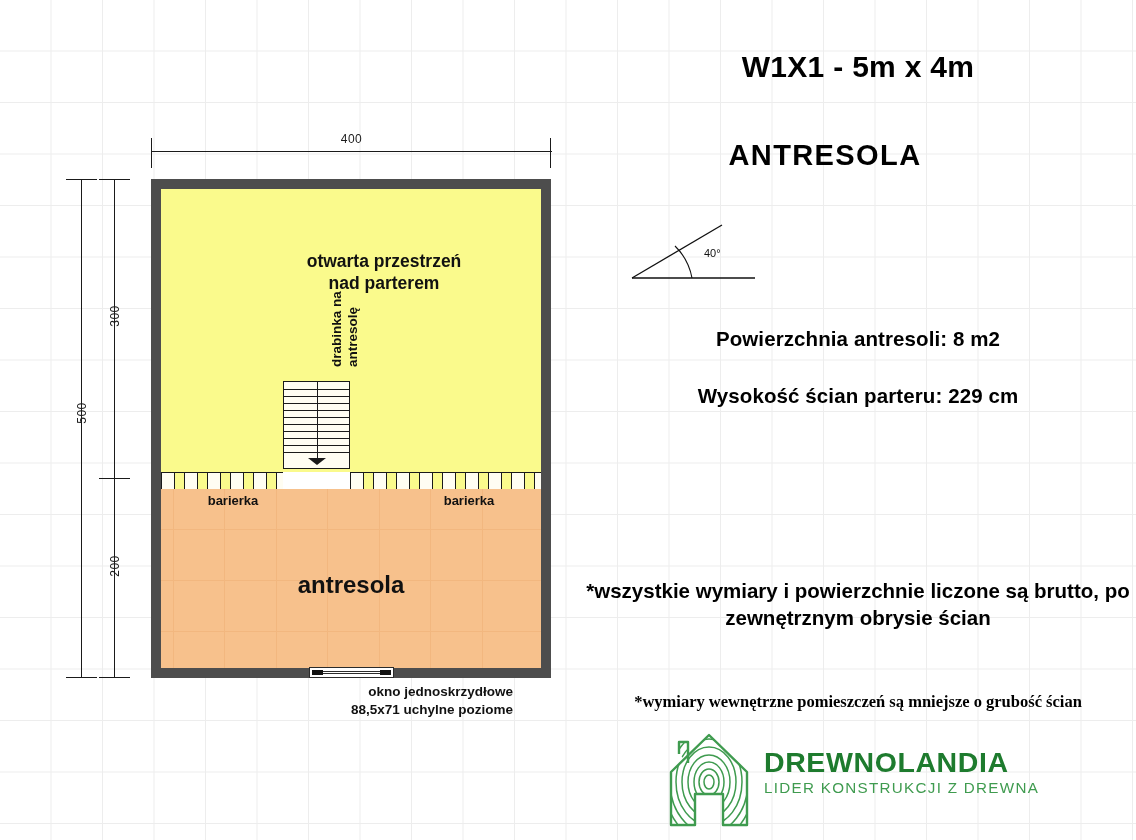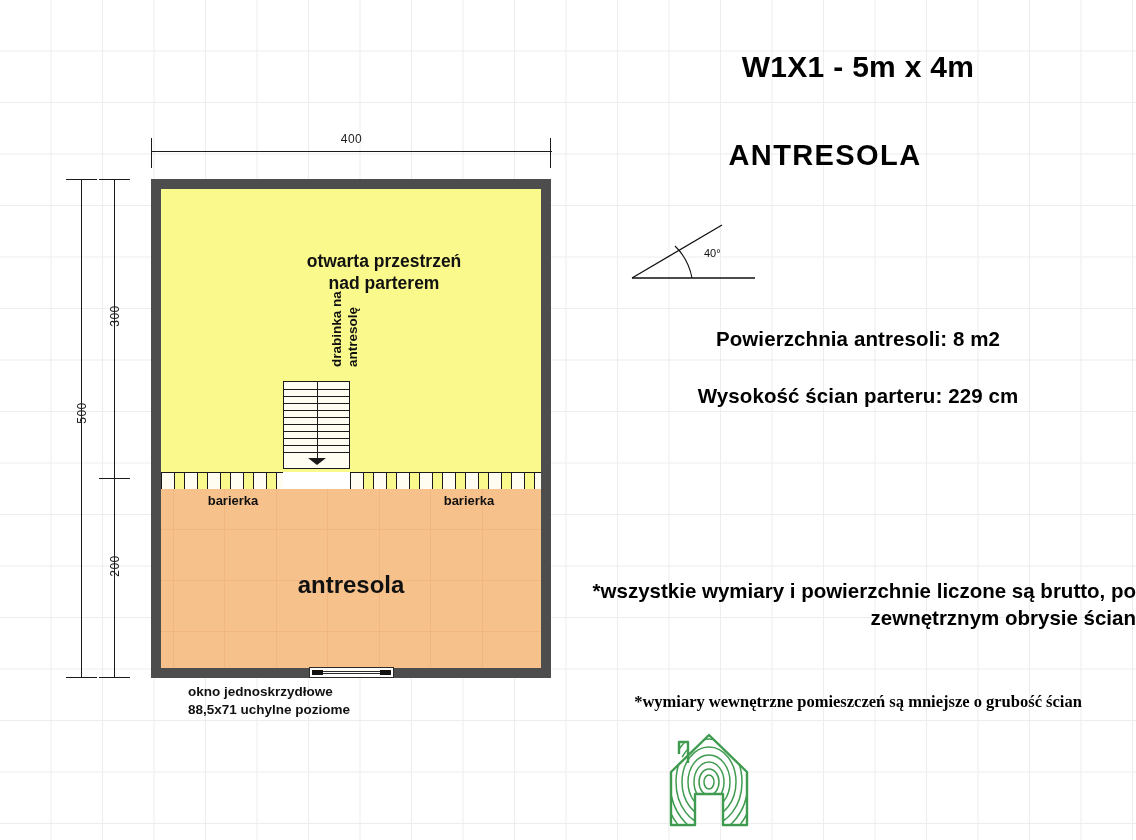--- a/index.html
+++ b/index.html
@@ -137,21 +137,21 @@
   #window{
     position:absolute;left:158px;top:488px;width:85px;height:11px;
     background:#ffffff;border:1.3px solid #2b2b2b;box-sizing:border-box;
   }
   #window .pane{position:absolute;left:10px;top:3px;width:65px;height:3px;background:#ffffff;border-top:1px solid #2b2b2b;border-bottom:1px solid #2b2b2b;box-sizing:border-box;}
   #window .cap{position:absolute;top:2px;width:11px;height:5px;background:#111;}
   #window .cap.l{left:2px;}
   #window .cap.r{right:2px;}
 
   #window-caption{
-    position:absolute;left:188px;top:663px;width:325px;text-align:left;
+    position:absolute;left:188px;top:663px;width:325px;text-align:right;
     font-size:13.5px;font-weight:bold;color:#111;line-height:1.3;
   }
 
   
   #right{position:absolute;left:580px;top:0;width:556px;height:717px;}
   #title{
     position:absolute;left:0;top:50px;width:556px;text-align:center;
     font-size:30px;font-weight:bold;color:#000;letter-spacing:.3px;
   }
   #subtitle{
@@ -172,21 +172,21 @@
   .spec{
     position:absolute;left:0;width:556px;text-align:center;
     font-size:20.5px;font-weight:bold;color:#000;letter-spacing:.1px;
   }
   #spec0{top:327px;}
   #spec1{top:384px;}
   #spec2{top:442px;}
   #spec3{top:498px;}
 
   #note1{
-    position:absolute;left:0;top:578px;width:556px;text-align:right;
+    position:absolute;left:0;top:578px;width:556px;text-align:center;
     font-size:20.5px;font-weight:bold;color:#000;line-height:1.3;
   }
   #note2{
     position:absolute;left:0;top:692px;width:556px;text-align:center;
     font-family:"Liberation Serif", serif;
     font-size:16.5px;font-weight:bold;color:#000;
   }
 
   
   #logo{position:absolute;left:88px;top:732px;width:400px;height:100px;}
@@ -327,17 +327,21 @@
             <ellipse cx="41" cy="50" rx="27" ry="35"></ellipse>
             <ellipse cx="41" cy="50" rx="33" ry="43"></ellipse>
             <ellipse cx="41" cy="50" rx="39" ry="51"></ellipse>
             <ellipse cx="41" cy="50" rx="45" ry="59"></ellipse>
             <ellipse cx="41" cy="50" rx="51" ry="67"></ellipse>
           </g>
         </g>
         <path d="M41 3 L79 40 L79 93 L55 93 L55 62 L27 62 L27 93 L3 93 L3 40 Z" fill="none" stroke="#3f9b4f" stroke-width="2.4" stroke-linejoin="round"></path>
         <path d="M11 22 L11 10 L20 10 L20 31" fill="none" stroke="#3f9b4f" stroke-width="2.4" stroke-linejoin="round"></path>
       </svg>
+      <div id="logo-text">
+        <div id="logo-name" class="nosel">DREWNOLANDIA</div>
+        <div id="logo-tag" class="nosel">LIDER KONSTRUKCJI Z DREWNA</div>
+      </div>
     </div>
 
   </div>
 
 </div>
 
 </body></html>

